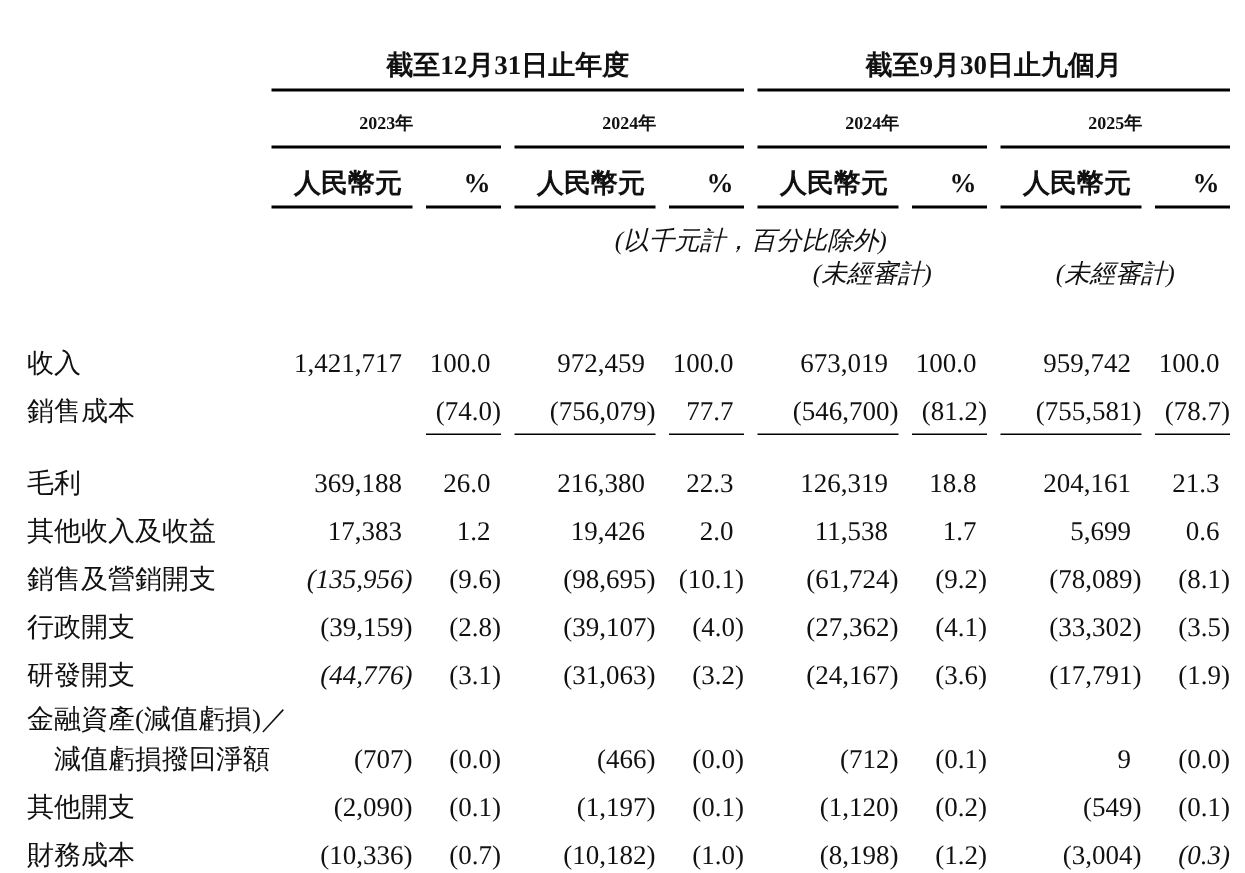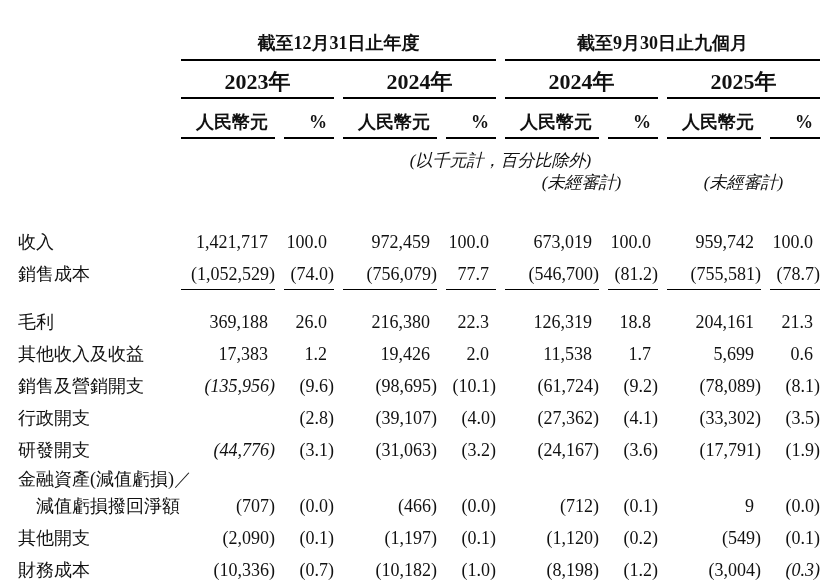--- a/index.html
+++ b/index.html
@@ -25,21 +25,21 @@
   
   .gtitle {
     font-weight: bold; font-size: 18px; line-height: 24px;
     text-align: center; padding-bottom: 4px;
     border-bottom: 2px solid #000;
   }
   .g-left  { grid-column: 2 / 6; }
   .g-right { grid-column: 6 / 10; }
   .year-row { margin-top: 9px; }
   .ytitle {
-    font-weight: bold; font-size: 22px; line-height: 24px;
+    font-weight: bold; font-size: 12px; line-height: 24px;
     text-align: center; padding-bottom: 3px;
     border-bottom: 2px solid #000;
   }
   .y1 { grid-column: 2 / 4; } .y2 { grid-column: 4 / 6; }
   .y3 { grid-column: 6 / 8; } .y4 { grid-column: 8 / 10; }
   .sub-row { margin-top: 7px; }
   .sub-row .cell { text-align: right; }
   .sub-row .val {
     display: inline-block; width: 100%; box-sizing: border-box;
     font-weight: bold; font-size: 18px; line-height: 22px;
@@ -123,21 +123,20 @@
         <div class="cell" style="grid-column: 3;"><span class="val np">100.0</span></div>
         <div class="cell" style="grid-column: 4;"><span class="val np">972,459</span></div>
         <div class="cell" style="grid-column: 5;"><span class="val np">100.0</span></div>
         <div class="cell" style="grid-column: 6;"><span class="val np">673,019</span></div>
         <div class="cell" style="grid-column: 7;"><span class="val np">100.0</span></div>
         <div class="cell" style="grid-column: 8;"><span class="val np">959,742</span></div>
         <div class="cell" style="grid-column: 9;"><span class="val np">100.0</span></div>
       </div>
       <div class="grid trow rule">
         <div class="rlabel">銷售成本</div>
-        <div class="cell" style="grid-column: 2;"><span class="val">(1,052,529)</span></div>
         <div class="cell" style="grid-column: 3;"><span class="val">(74.0)</span></div>
         <div class="cell" style="grid-column: 4;"><span class="val">(756,079)</span></div>
         <div class="cell" style="grid-column: 5;"><span class="val np">77.7</span></div>
         <div class="cell" style="grid-column: 6;"><span class="val">(546,700)</span></div>
         <div class="cell" style="grid-column: 7;"><span class="val">(81.2)</span></div>
         <div class="cell" style="grid-column: 8;"><span class="val">(755,581)</span></div>
         <div class="cell" style="grid-column: 9;"><span class="val">(78.7)</span></div>
       </div>
       <div class="grid trow spacer"></div>
       <div class="grid trow bold">
@@ -168,20 +167,21 @@
         <div class="cell" style="grid-column: 3;"><span class="val">(9.6)</span></div>
         <div class="cell" style="grid-column: 4;"><span class="val">(98,695)</span></div>
         <div class="cell" style="grid-column: 5;"><span class="val">(10.1)</span></div>
         <div class="cell" style="grid-column: 6;"><span class="val">(61,724)</span></div>
         <div class="cell" style="grid-column: 7;"><span class="val">(9.2)</span></div>
         <div class="cell" style="grid-column: 8;"><span class="val">(78,089)</span></div>
         <div class="cell" style="grid-column: 9;"><span class="val">(8.1)</span></div>
       </div>
       <div class="grid trow">
         <div class="rlabel">行政開支</div>
+        <div class="cell" style="grid-column: 2;"><span class="val">(39,159)</span></div>
         <div class="cell" style="grid-column: 3;"><span class="val">(2.8)</span></div>
         <div class="cell" style="grid-column: 4;"><span class="val">(39,107)</span></div>
         <div class="cell" style="grid-column: 5;"><span class="val">(4.0)</span></div>
         <div class="cell" style="grid-column: 6;"><span class="val">(27,362)</span></div>
         <div class="cell" style="grid-column: 7;"><span class="val">(4.1)</span></div>
         <div class="cell" style="grid-column: 8;"><span class="val">(33,302)</span></div>
         <div class="cell" style="grid-column: 9;"><span class="val">(3.5)</span></div>
       </div>
       <div class="grid trow">
         <div class="rlabel">研發開支</div>

